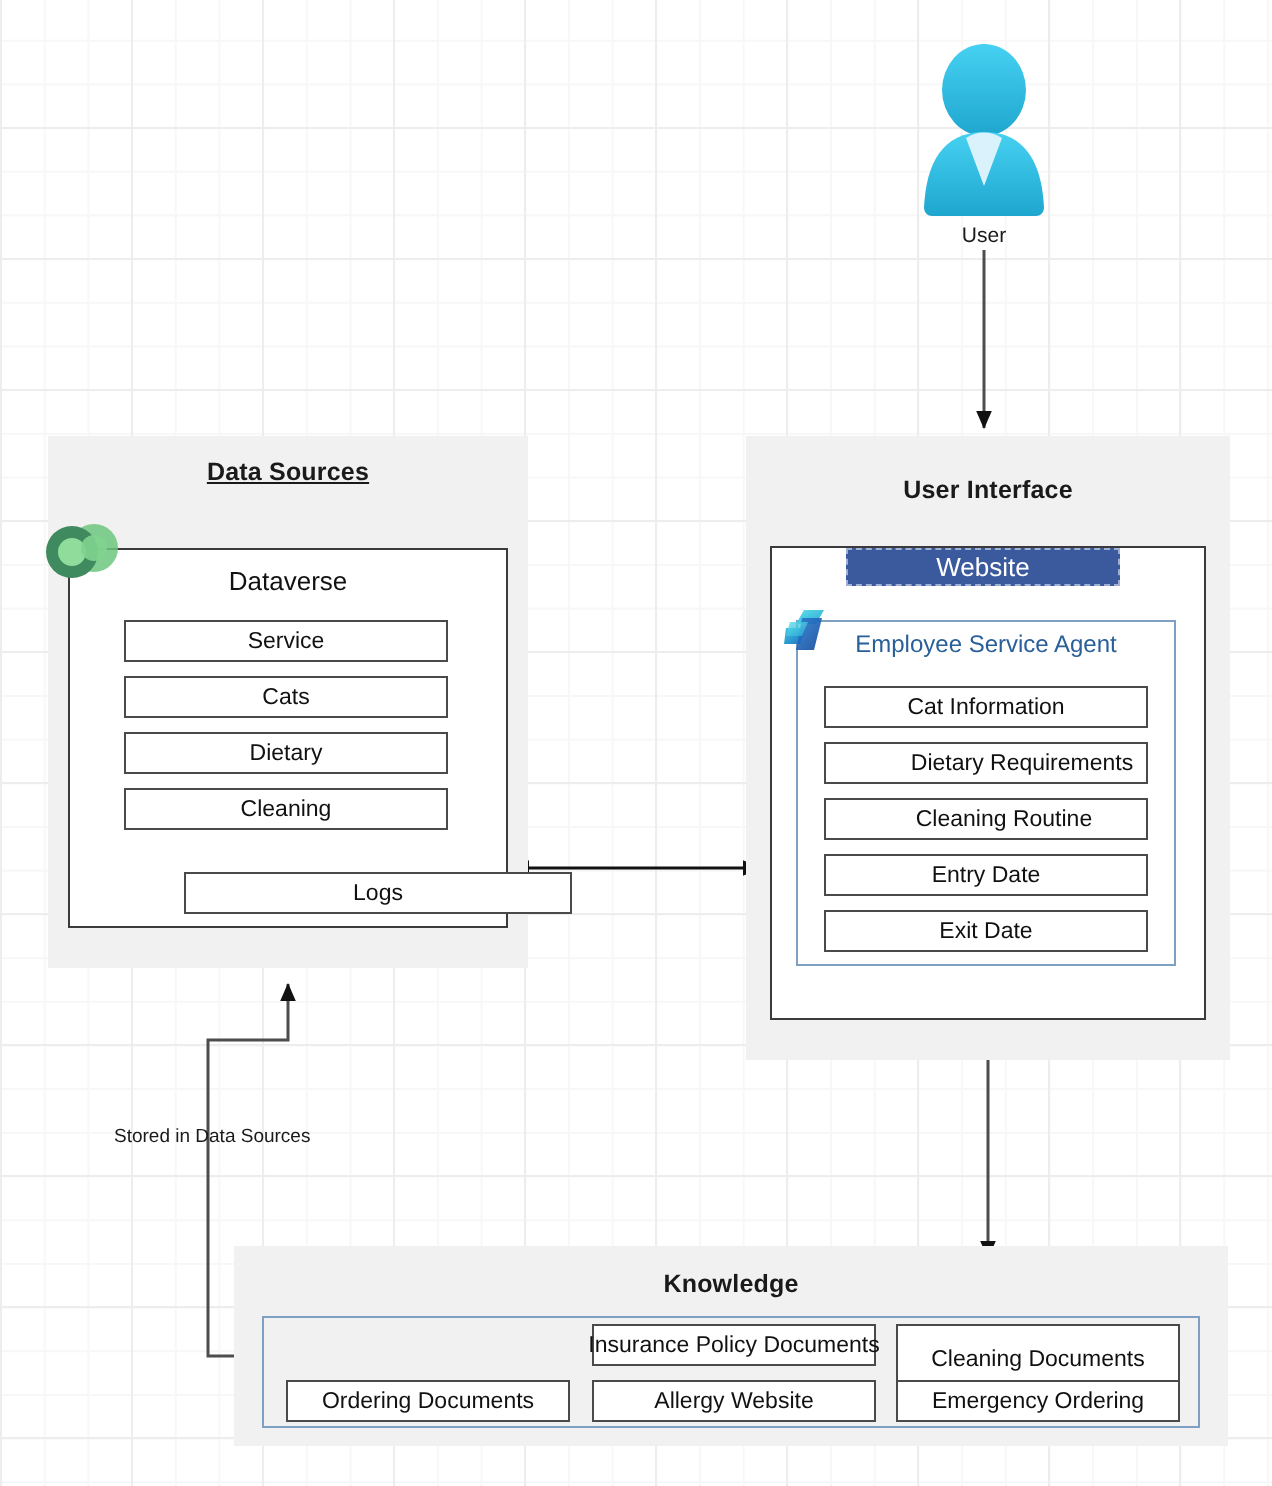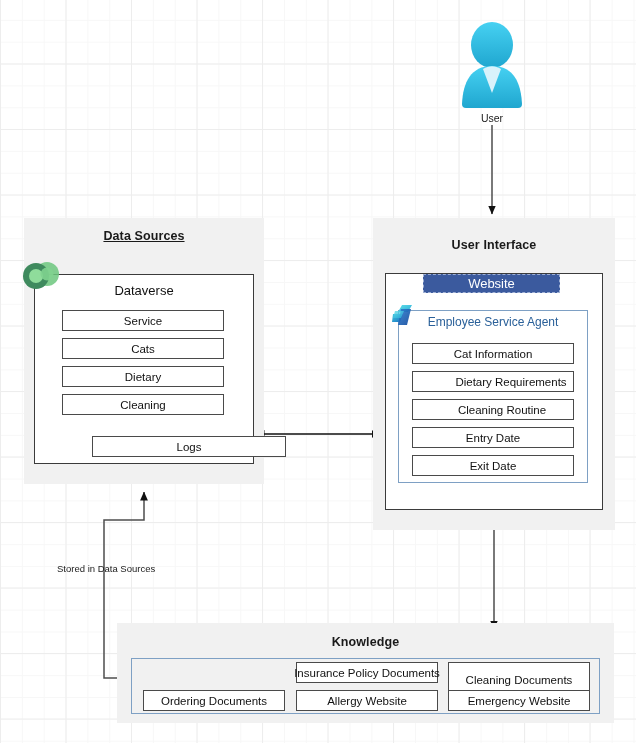--- a/index.html
+++ b/index.html
@@ -278,15 +278,15 @@
   <div class="panel" id="kn-panel">
     <div class="panel-title" id="kn-title">Knowledge</div>
   </div>
 
   <div id="kn-inner"></div>
 
   <div class="field" style="left:296px; top:662px; width:142px; height:21px;">Insurance Policy Documents</div>
   <div class="field" style="left:448px; top:662px; width:142px; height:36px;">Cleaning Documents</div>
   <div class="field" style="left:143px; top:690px; width:142px; height:21px;">Ordering Documents</div>
   <div class="field" style="left:296px; top:690px; width:142px; height:21px;">Allergy Website</div>
-  <div class="field" style="left:448px; top:690px; width:142px; height:21px;">Emergency Website</div>
+  <div class="field" style="left:448px; top:690px; width:142px; height:21px;">Emergency Ordering</div>
 
 </div>
 
 </body></html>

